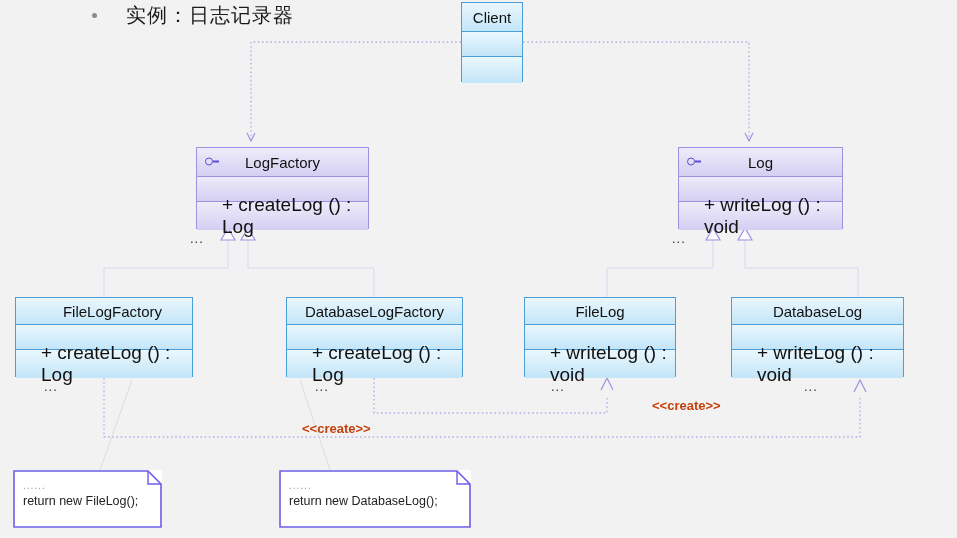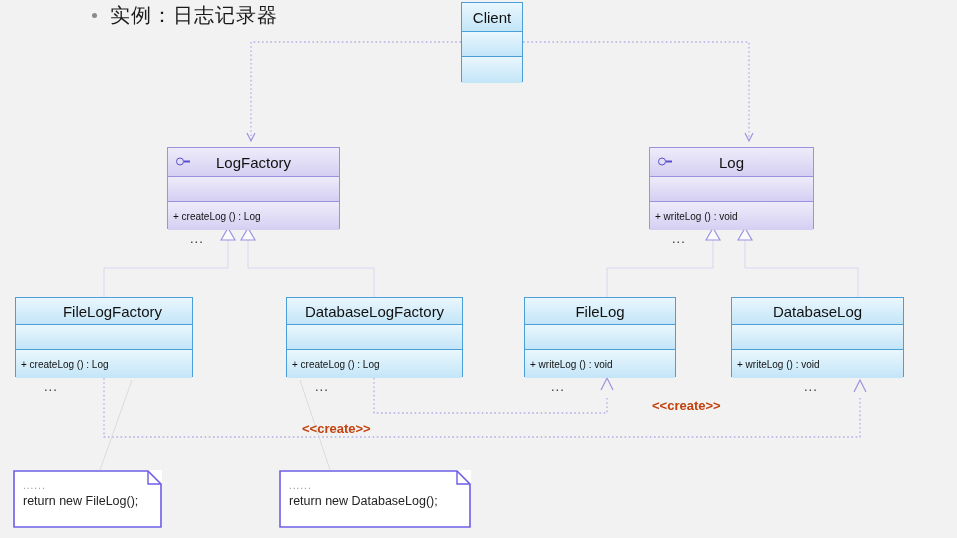--- a/index.html
+++ b/index.html
@@ -6,41 +6,41 @@
   body{
     width:957px;height:538px;
     background:#f2f2f2;
     font-family:"Liberation Sans", sans-serif;
     overflow:hidden;
     position:relative;
   }
   #stage{position:absolute;left:0;top:0;width:957px;height:538px;}
 
   
-  .bullet-row{position:absolute;left:92px;top:2px;display:flex;align-items:center;gap:13px;}
+  .bullet-row{position:absolute;left:92px;top:2px;display:flex;align-items:center;gap:29px;}
   .bullet-dot{width:5px;height:5px;background:#8a8a8a;border-radius:50%;display:inline-block;}
   .bullet-text{
     font-family:"Liberation Serif", serif;
     font-size:20px;color:#1a1a1a;letter-spacing:1px;white-space:nowrap;
   }
 
   
   .umlbox{position:absolute;box-sizing:border-box;}
   .umlbox .row{box-sizing:border-box;display:flex;align-items:center;}
   .umlbox .title{justify-content:center;font-size:15px;color:#111;position:relative;}
   .umlbox .empty{}
-  .umlbox .member{font-size:10px;color:#111;padding-left:5px;}
+  .umlbox .member{font-size:19px;color:#111;padding-left:25px;}
 
   
   .cls{border:1.5px solid #4a9fd8;background:#0c4a6e;}
   .cls .row{border-bottom:1.5px solid #4a9fd8;background:linear-gradient(#eaf7fd,#c3e5f8);}
   .cls .row:last-child{border-bottom:none;}
 
   
-  .iface{border:1.5px solid #9a93e0;background:#6d28d9;}
+  .iface{border:1.5px solid #9a93e0;background:#6d28d9;margin-left:29px;}
   .iface .row{border-bottom:1.5px solid #9a93e0;background:linear-gradient(#eeecfa,#d4cff2);}
   .iface .row:last-child{border-bottom:none;}
 
   .iface-icon{
     position:absolute;left:8px;top:50%;transform:translateY(-50%);
     width:14px;height:9px;
   }
   .iface-icon .ring{
     position:absolute;left:0;top:0;width:8px;height:8px;border-radius:50%;
     border:1.6px solid #5a4fd0;box-sizing:border-box;

